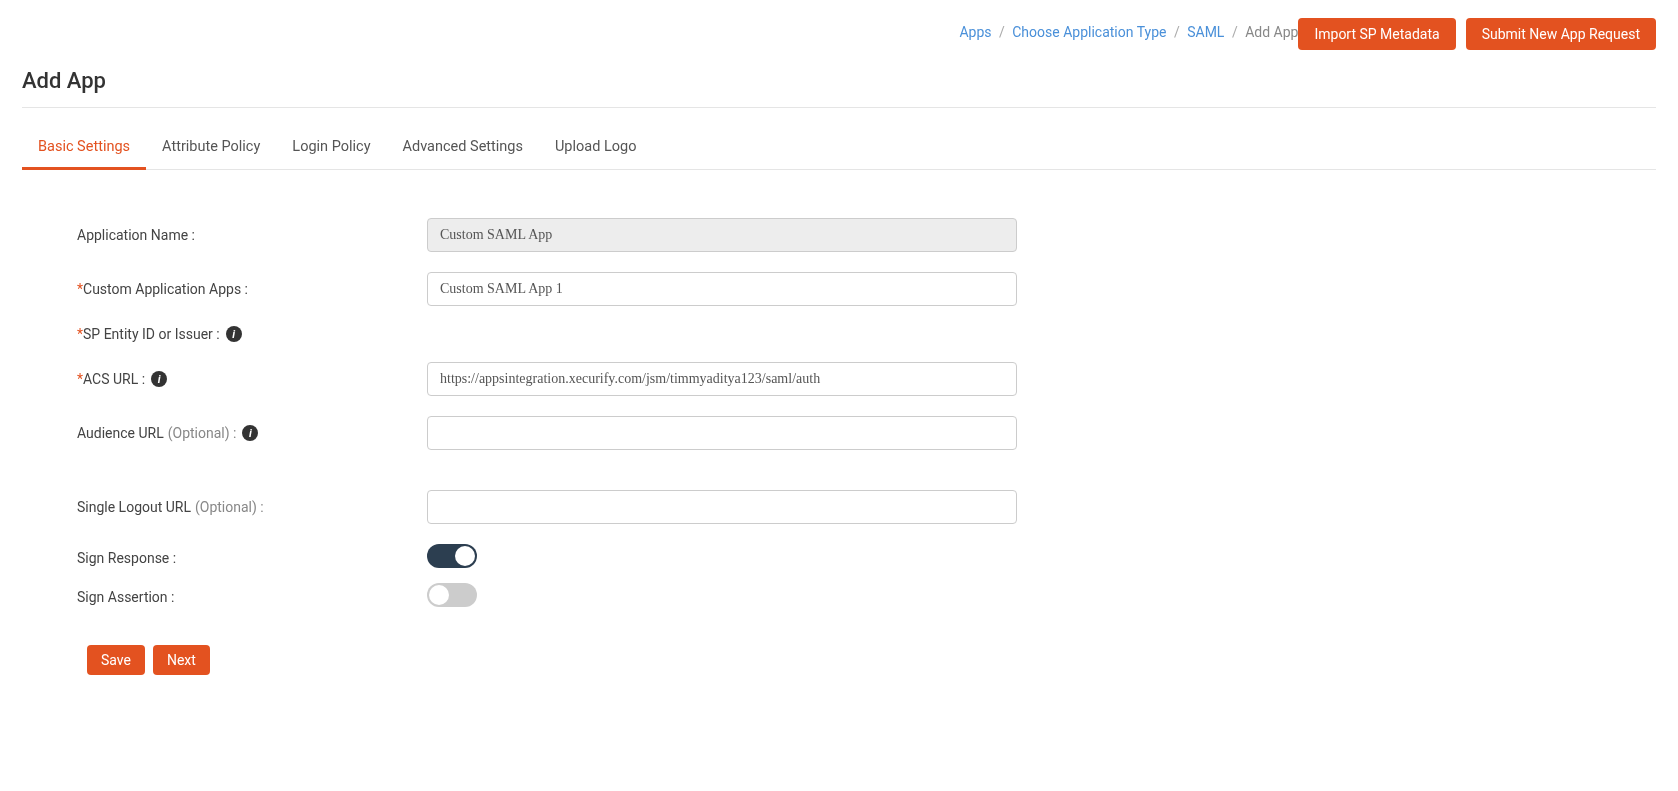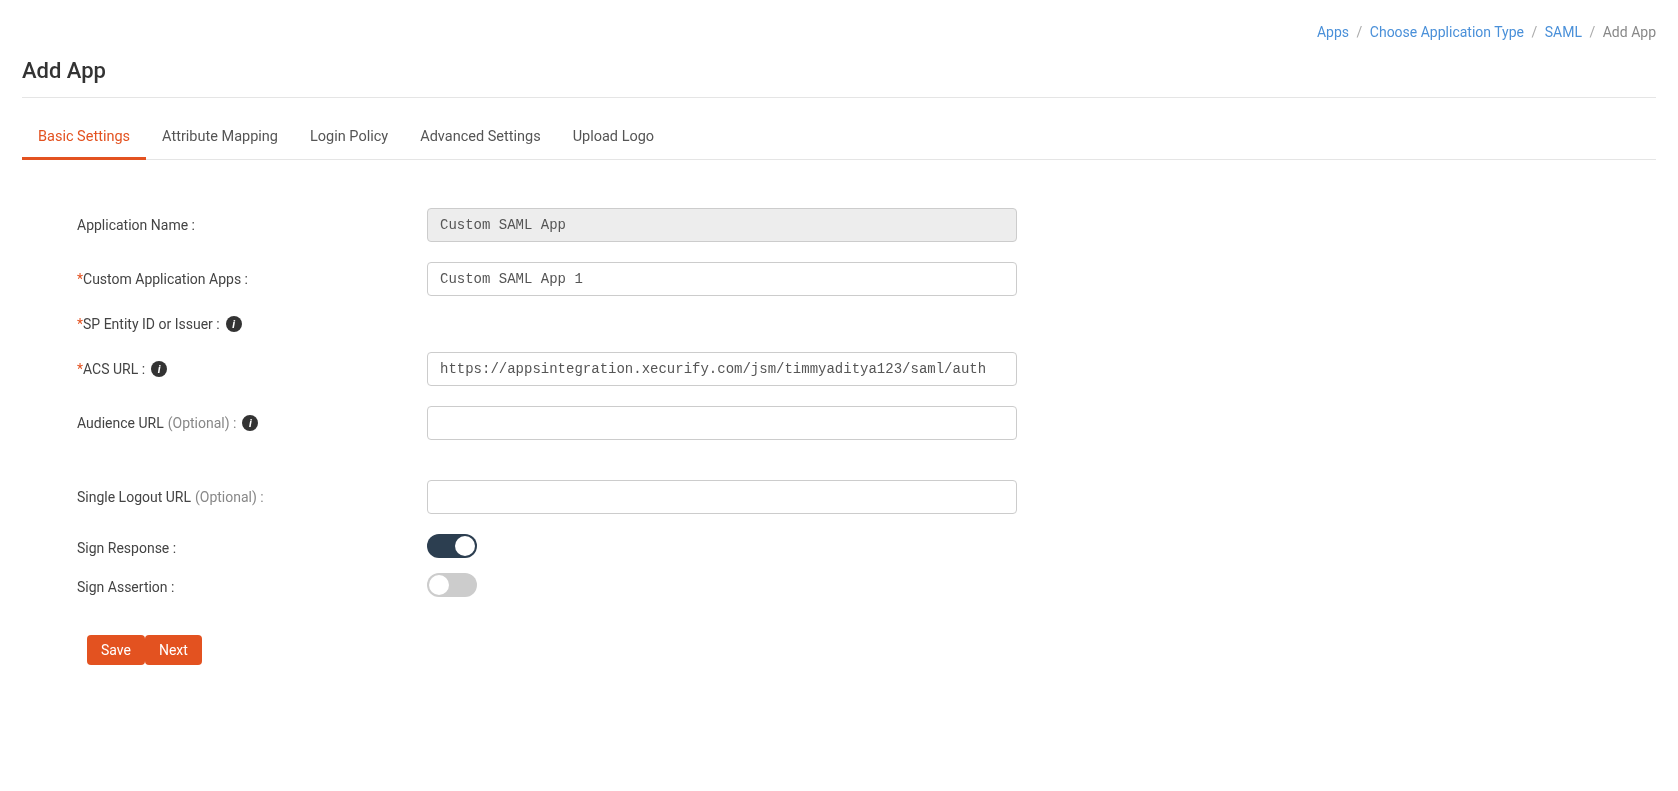--- a/index.html
+++ b/index.html
@@ -127,21 +127,21 @@
     }
     .input-col {
       flex: 1;
     }
     .text-input {
       width: 100%;
       padding: 8px 12px;
       border: 1px solid #ccc;
       border-radius: 4px;
       font-size: 14px;
-      font-family: Liberation Mono, monospace;
+      font-family: Liberation Serif, serif;
       color: #555;
     }
     .text-input[readonly] {
       background: #ededed;
       color: #555;
     }
     .toggle {
       position: relative;
       width: 50px;
       height: 24px;
@@ -165,21 +165,21 @@
       transition: left 0.2s;
     }
     .toggle.on .toggle-knob {
       left: 28px;
     }
     .toggle.off .toggle-knob {
       left: 2px;
     }
     .action-buttons {
       display: flex;
-      gap: 0;
+      gap: 8px;
       margin-top: 35px;
       margin-left: 10px;
     }
     .btn-sm {
       padding: 7px 14px;
       font-size: 14px;
     }
     .slo-spacer {
       margin-top: 40px;
     }
@@ -192,28 +192,32 @@
   <div class="top-bar">
     <nav class="breadcrumb">
       <a href="#">Apps</a>
       <span class="sep">/</span>
       <a href="#">Choose Application Type</a>
       <span class="sep">/</span>
       <a href="#">SAML</a>
       <span class="sep">/</span>
       <span class="current">Add App</span>
     </nav>
+    <div class="top-buttons">
+      <button class="btn btn-primary">Import SP Metadata</button>
+      <button class="btn btn-primary">Submit New App Request</button>
+    </div>
   </div>
 
   <h1 class="page-title">Add App</h1>
   <div class="divider"></div>
 
   <div class="tabs">
     <div class="tab active">Basic Settings</div>
-    <div class="tab">Attribute Mapping</div>
+    <div class="tab">Attribute Policy</div>
     <div class="tab">Login Policy</div>
     <div class="tab">Advanced Settings</div>
     <div class="tab">Upload Logo</div>
   </div>
 
   <div class="form-section">
 
     <div class="form-row">
       <div class="label-col">
         <span>Application Name :</span>

